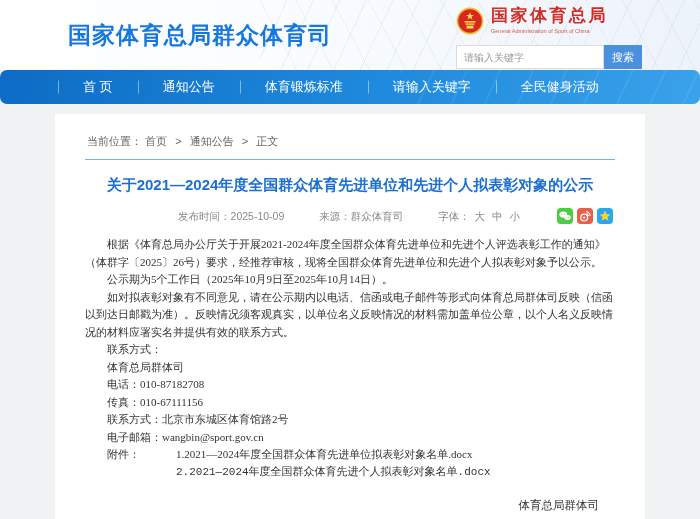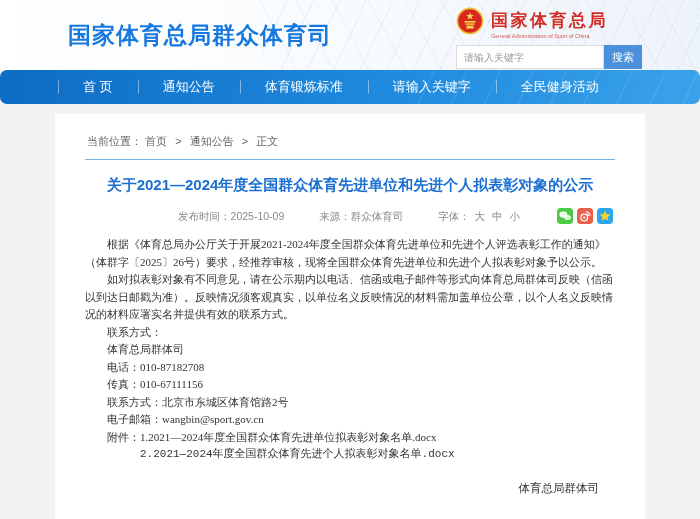--- a/index.html
+++ b/index.html
@@ -15,21 +15,21 @@
     background:linear-gradient(90deg,#ffffff 0%,#f8fbfe 50%,#edf3fa 100%); }
   .header-pattern { position:absolute; right:0; top:0; width:440px; height:70px;
     background:
       repeating-linear-gradient(115deg, rgba(165,190,220,.20) 0 1px, transparent 1px 24px),
       repeating-linear-gradient(62deg, rgba(165,190,220,.16) 0 1px, transparent 1px 32px);
   }
   .site-title { position:absolute; left:68px; top:20px; margin:0;
     font-size:23px; font-weight:bold; color:#1677dd; letter-spacing:1px;font-family:Liberation Mono, monospace; }
 
   .header-right { position:absolute; right:58px; top:7px; }
-  .logo-row { display:flex; align-items:flex-end; gap:7px; justify-content:flex-start; }
+  .logo-row { display:flex; align-items:flex-start; gap:7px; justify-content:flex-start; }
   .logo-texts { display:flex; flex-direction:column; line-height:1.1; }
   .logo-text-cn { color:#d42d26; font-size:17px; font-weight:bold; letter-spacing:2.5px; }
   .logo-text-en { color:#d4574f; font-size:5.5px; margin-top:2px; }
   .search-row { margin-top:6px; display:flex; }
   .search-input { width:148px; height:24px; border:1px solid #dcdcdc; background:#fff;
     font-size:10px; padding:0 7px; color:#333; outline:none; }
   .search-input::placeholder { color:#999; }
   .search-btn { width:38px; height:24px; background:#4a90dd; color:#fff; font-size:11px;
     border:none; cursor:pointer; }
 
@@ -64,21 +64,21 @@
   .font-size-opt { margin:0 2px; cursor:pointer; }
   .share { position:absolute; right:2px; top:1px; display:flex; gap:4px; }
   .share-icon { width:16px; height:16px; border-radius:3px; display:block; cursor:pointer; }
 
   
   .article-body { margin-top:11px; font-size:11px; color:#333; line-height:17.5px;
     font-family:"Liberation Serif", serif; }
   .article-body p { margin:0; }
   .indent { text-indent:2em; }
   .attach-line2 { padding-left:5em;font-family:Liberation Mono, monospace; }
-  .attach-link { color:#333; text-decoration:none; cursor:pointer; }
+  .attach-link { color:#333; text-decoration:none; cursor:pointer;margin-left:36px; }
 
   .signature { margin-top:14px; text-align:right; padding-right:16px; }
   .signature p { margin:0; line-height:21px; font-size:11.5px; color:#333;
     font-family:"Liberation Serif", serif; }
 </style>
 </head>
 <body>
 
 <div class="header">
   <div class="header-pattern"></div>
@@ -159,20 +159,21 @@
         </svg>
         <svg class="share-icon" viewBox="0 0 16 16">
           <rect width="16" height="16" rx="3" fill="#2aa7ee"></rect>
           <polygon points="8,2.6 9.6,6.2 13.4,6.5 10.5,9 11.4,12.8 8,10.7 4.6,12.8 5.5,9 2.6,6.5 6.4,6.2" fill="#ffd32a"></polygon>
         </svg>
       </span>
     </div>
 
     <div class="article-body">
       <p class="indent">根据《体育总局办公厅关于开展2021-2024年度全国群众体育先进单位和先进个人评选表彰工作的通知》（体群字〔2025〕26号）要求，经推荐审核，现将全国群众体育先进单位和先进个人拟表彰对象予以公示。</p>
+      <p class="indent">公示期为5个工作日（2025年10月9日至2025年10月14日）。</p>
       <p class="indent">如对拟表彰对象有不同意见，请在公示期内以电话、信函或电子邮件等形式向体育总局群体司反映（信函以到达日邮戳为准）。反映情况须客观真实，以单位名义反映情况的材料需加盖单位公章，以个人名义反映情况的材料应署实名并提供有效的联系方式。</p>
       <p class="indent">联系方式：</p>
       <p class="indent">体育总局群体司</p>
       <p class="indent">电话：010-87182708</p>
       <p class="indent">传真：010-67111156</p>
       <p class="indent">联系方式：北京市东城区体育馆路2号</p>
       <p class="indent">电子邮箱：wangbin@sport.gov.cn</p>
       <p class="indent"><span>附件：</span><a class="attach-link">1.2021—2024年度全国群众体育先进单位拟表彰对象名单.docx</a></p>
       <p class="attach-line2"><a class="attach-link">2.2021—2024年度全国群众体育先进个人拟表彰对象名单.docx</a></p>
     </div>

